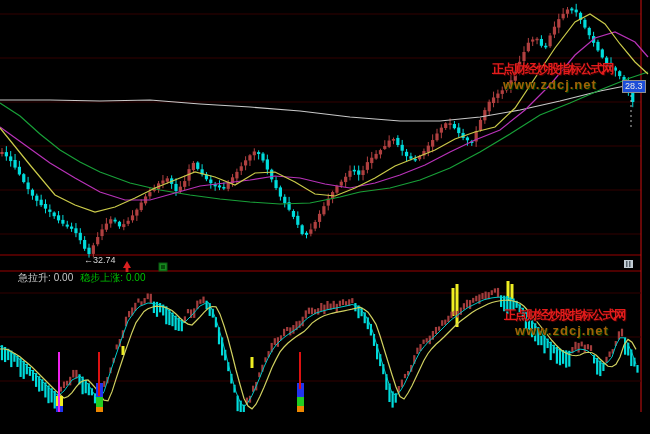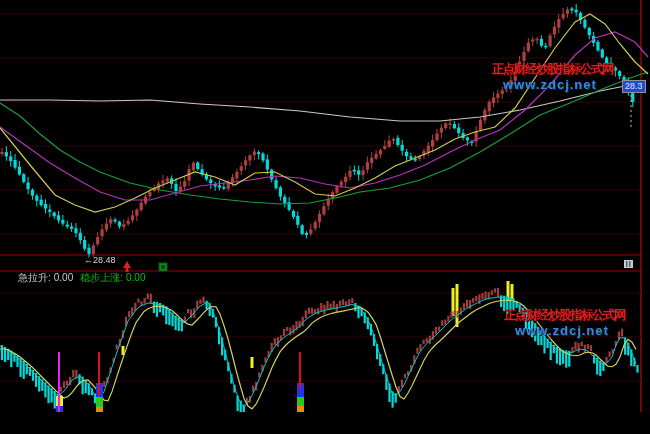--- a/index.html
+++ b/index.html
@@ -5,21 +5,21 @@
   html,body{margin:0;padding:0;background:#000;}
   #root{position:relative;width:650px;height:412px;background:#000;overflow:hidden;
         font-family:"Liberation Sans", sans-serif;}
   svg{position:absolute;left:0;top:0;display:block;}
   .overlay{position:absolute;white-space:nowrap;pointer-events:none;}
   .wm{line-height:16px;}
   .wm-upper{left:492px;top:61px;}
   .wm-lower{left:504px;top:307px;}
   .wm1{font-size:12.5px;font-weight:bold;letter-spacing:-1.5px;color:#e31c1c;
        text-shadow:1px 1px 0 #3a0000;}
-  .wm2{font-size:13px;font-weight:bold;letter-spacing:1px;color:#3b82f6;
+  .wm2{font-size:13px;font-weight:bold;letter-spacing:1px;color:#a16207;
        text-shadow:1px 1px 0 #003a00;margin-left:11px;}
   #low-anno{left:84px;top:255px;font-size:9px;color:#d8d8d8;}
   #last-price{left:622px;top:80px;font-size:9px;color:#e8e8e8;border:1px solid #909090;
               background:#1d4ed8;padding:0 2px;line-height:11px;}
   #ind-legend{left:18px;top:272px;font-size:10px;line-height:11px;}
   #ind-legend .l1,#ind-legend .v1{color:#c8c8c8;}
   #ind-legend .l2,#ind-legend .v2{color:#00c000;}
   #ind-legend .v1{margin:0 7px 0 3px;}
   #ind-legend .v2{margin-left:3px;}
 </style>
@@ -684,20 +684,20 @@
   <div class="overlay wm wm-upper">
     <div class="wm1">正点财经炒股指标公式网</div>
     <div class="wm2">www.zdcj.net</div>
   </div>
 
   <div class="overlay wm wm-lower">
     <div class="wm1">正点财经炒股指标公式网</div>
     <div class="wm2">www.zdcj.net</div>
   </div>
 
-  <div id="low-anno" class="overlay">←28.48</div>
+  <div id="low-anno" class="overlay">←32.74</div>
 
   <div id="last-price" class="overlay">28.3</div>
 
   <div id="ind-legend" class="overlay">
     <span class="l1">急拉升:</span><span class="v1">0.00</span><span class="l2">稳步上涨:</span><span class="v2">0.00</span>
   </div>
 </div>
 
 </body></html>

